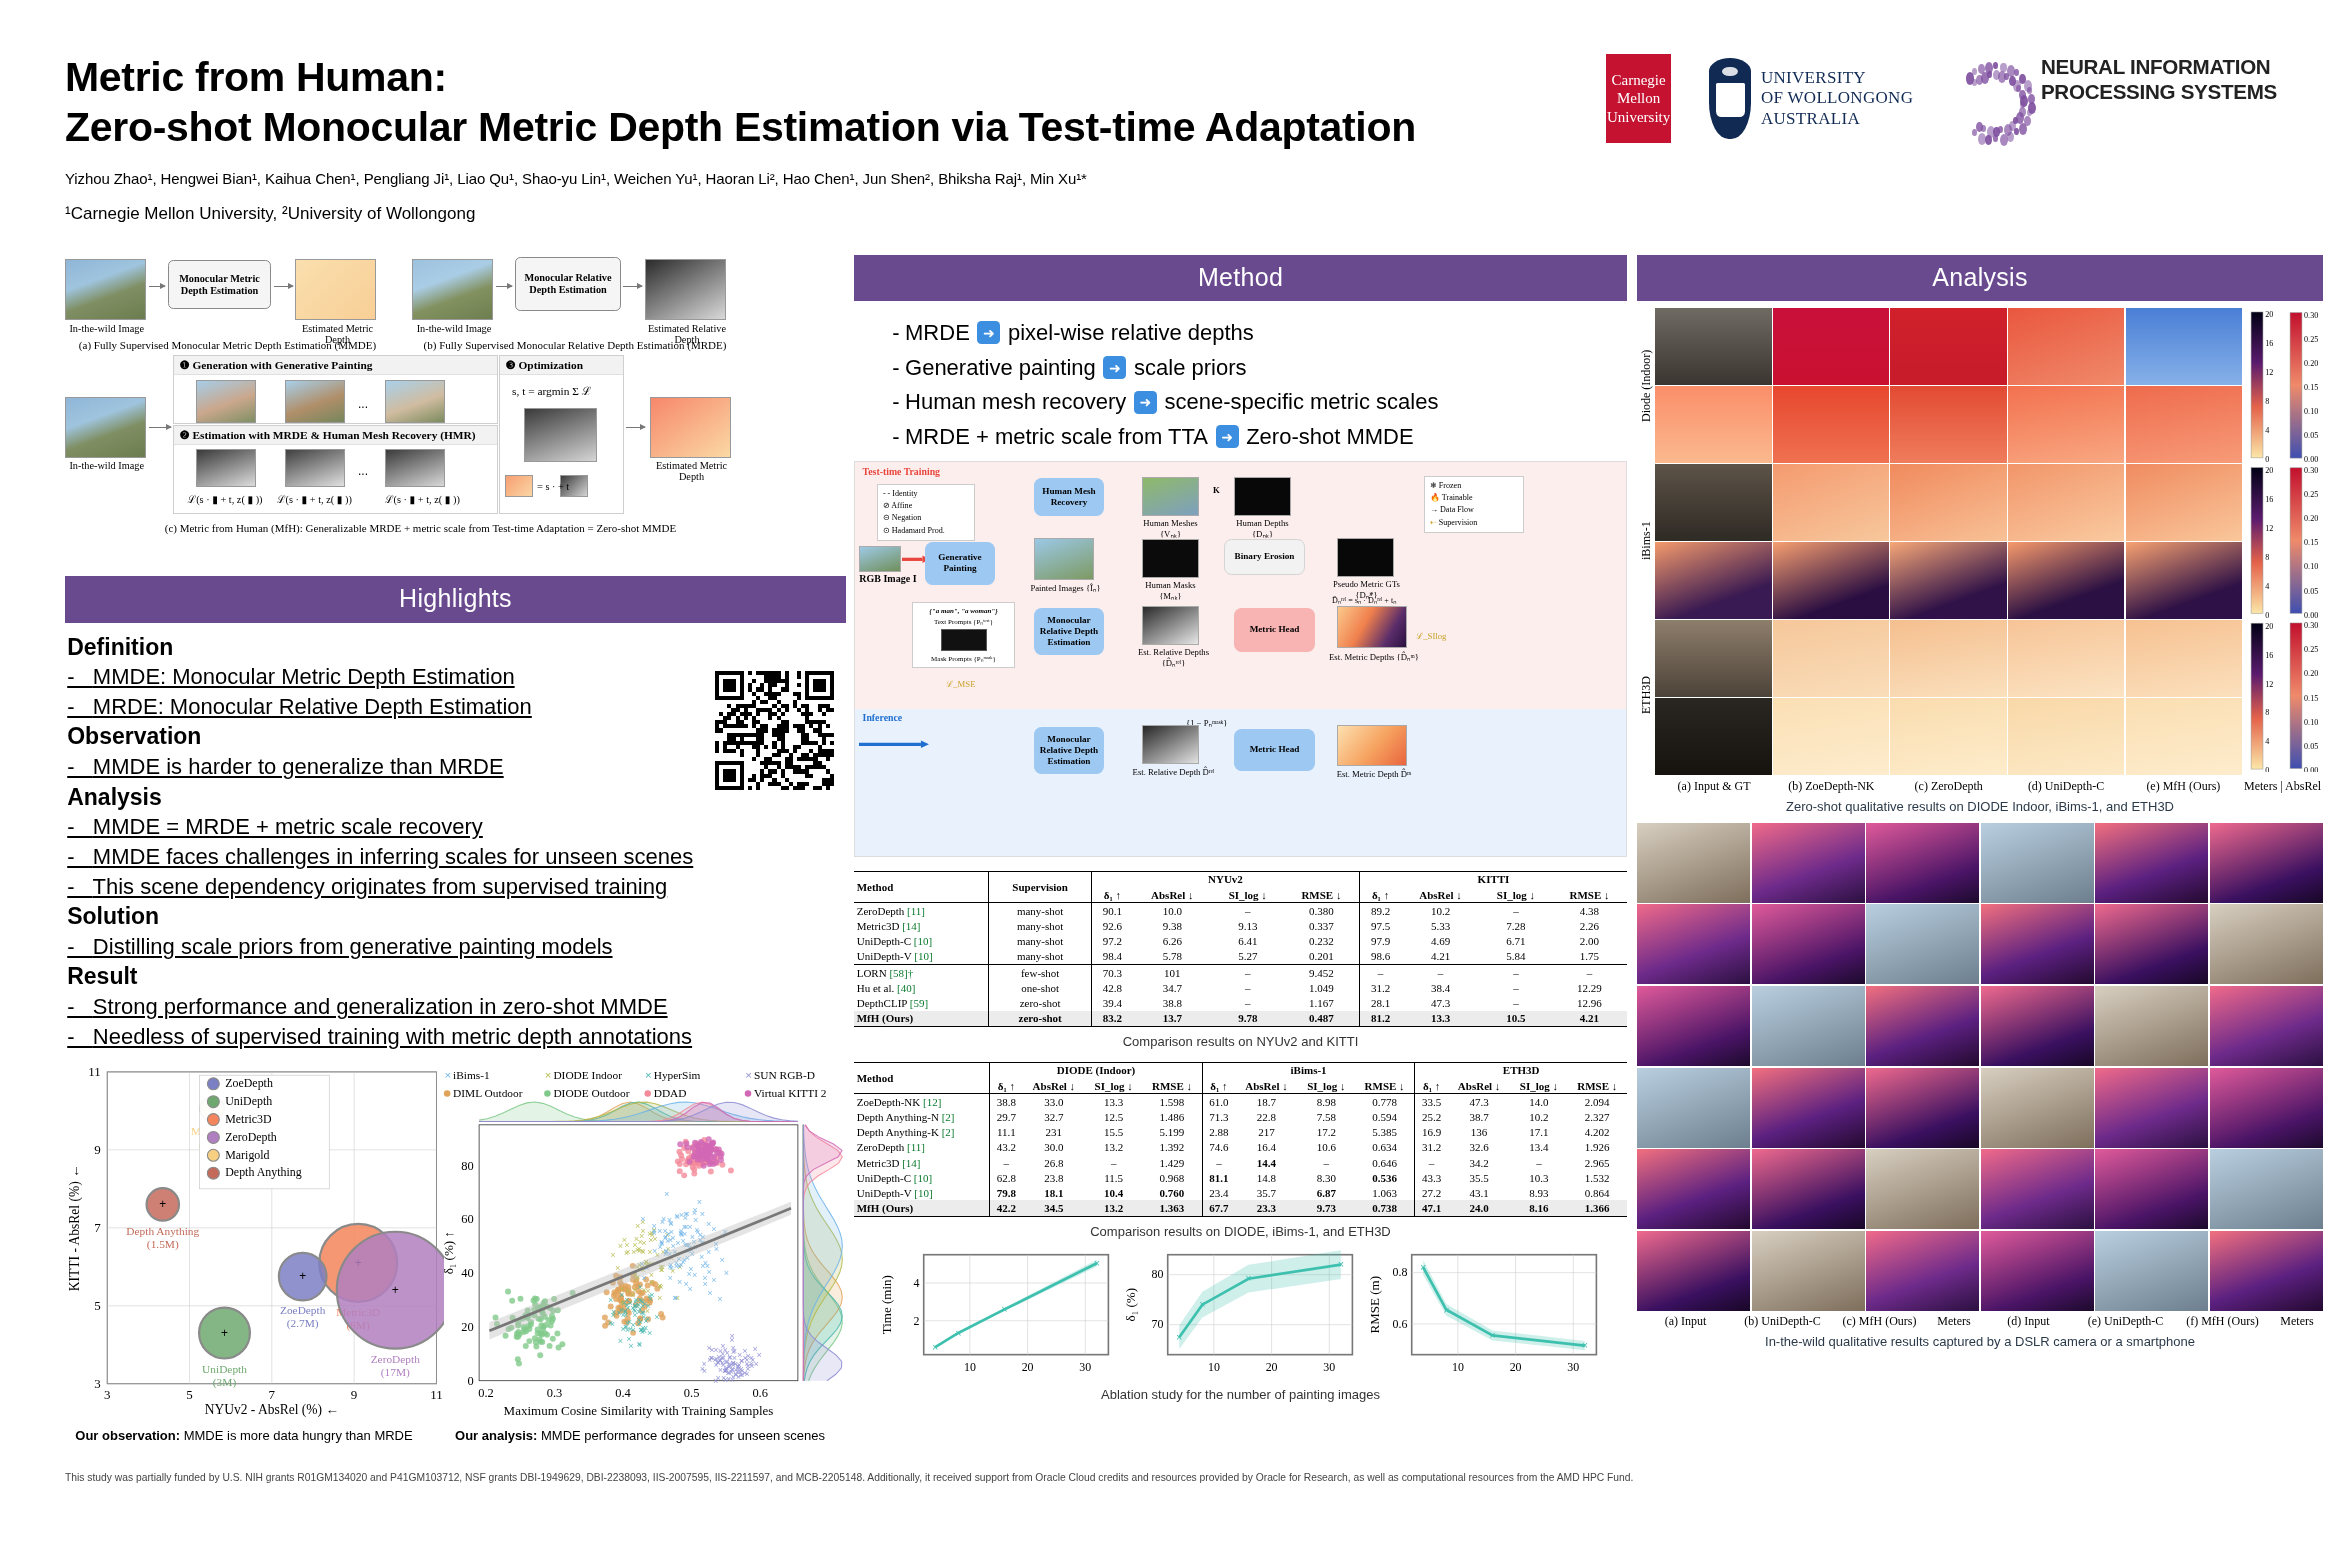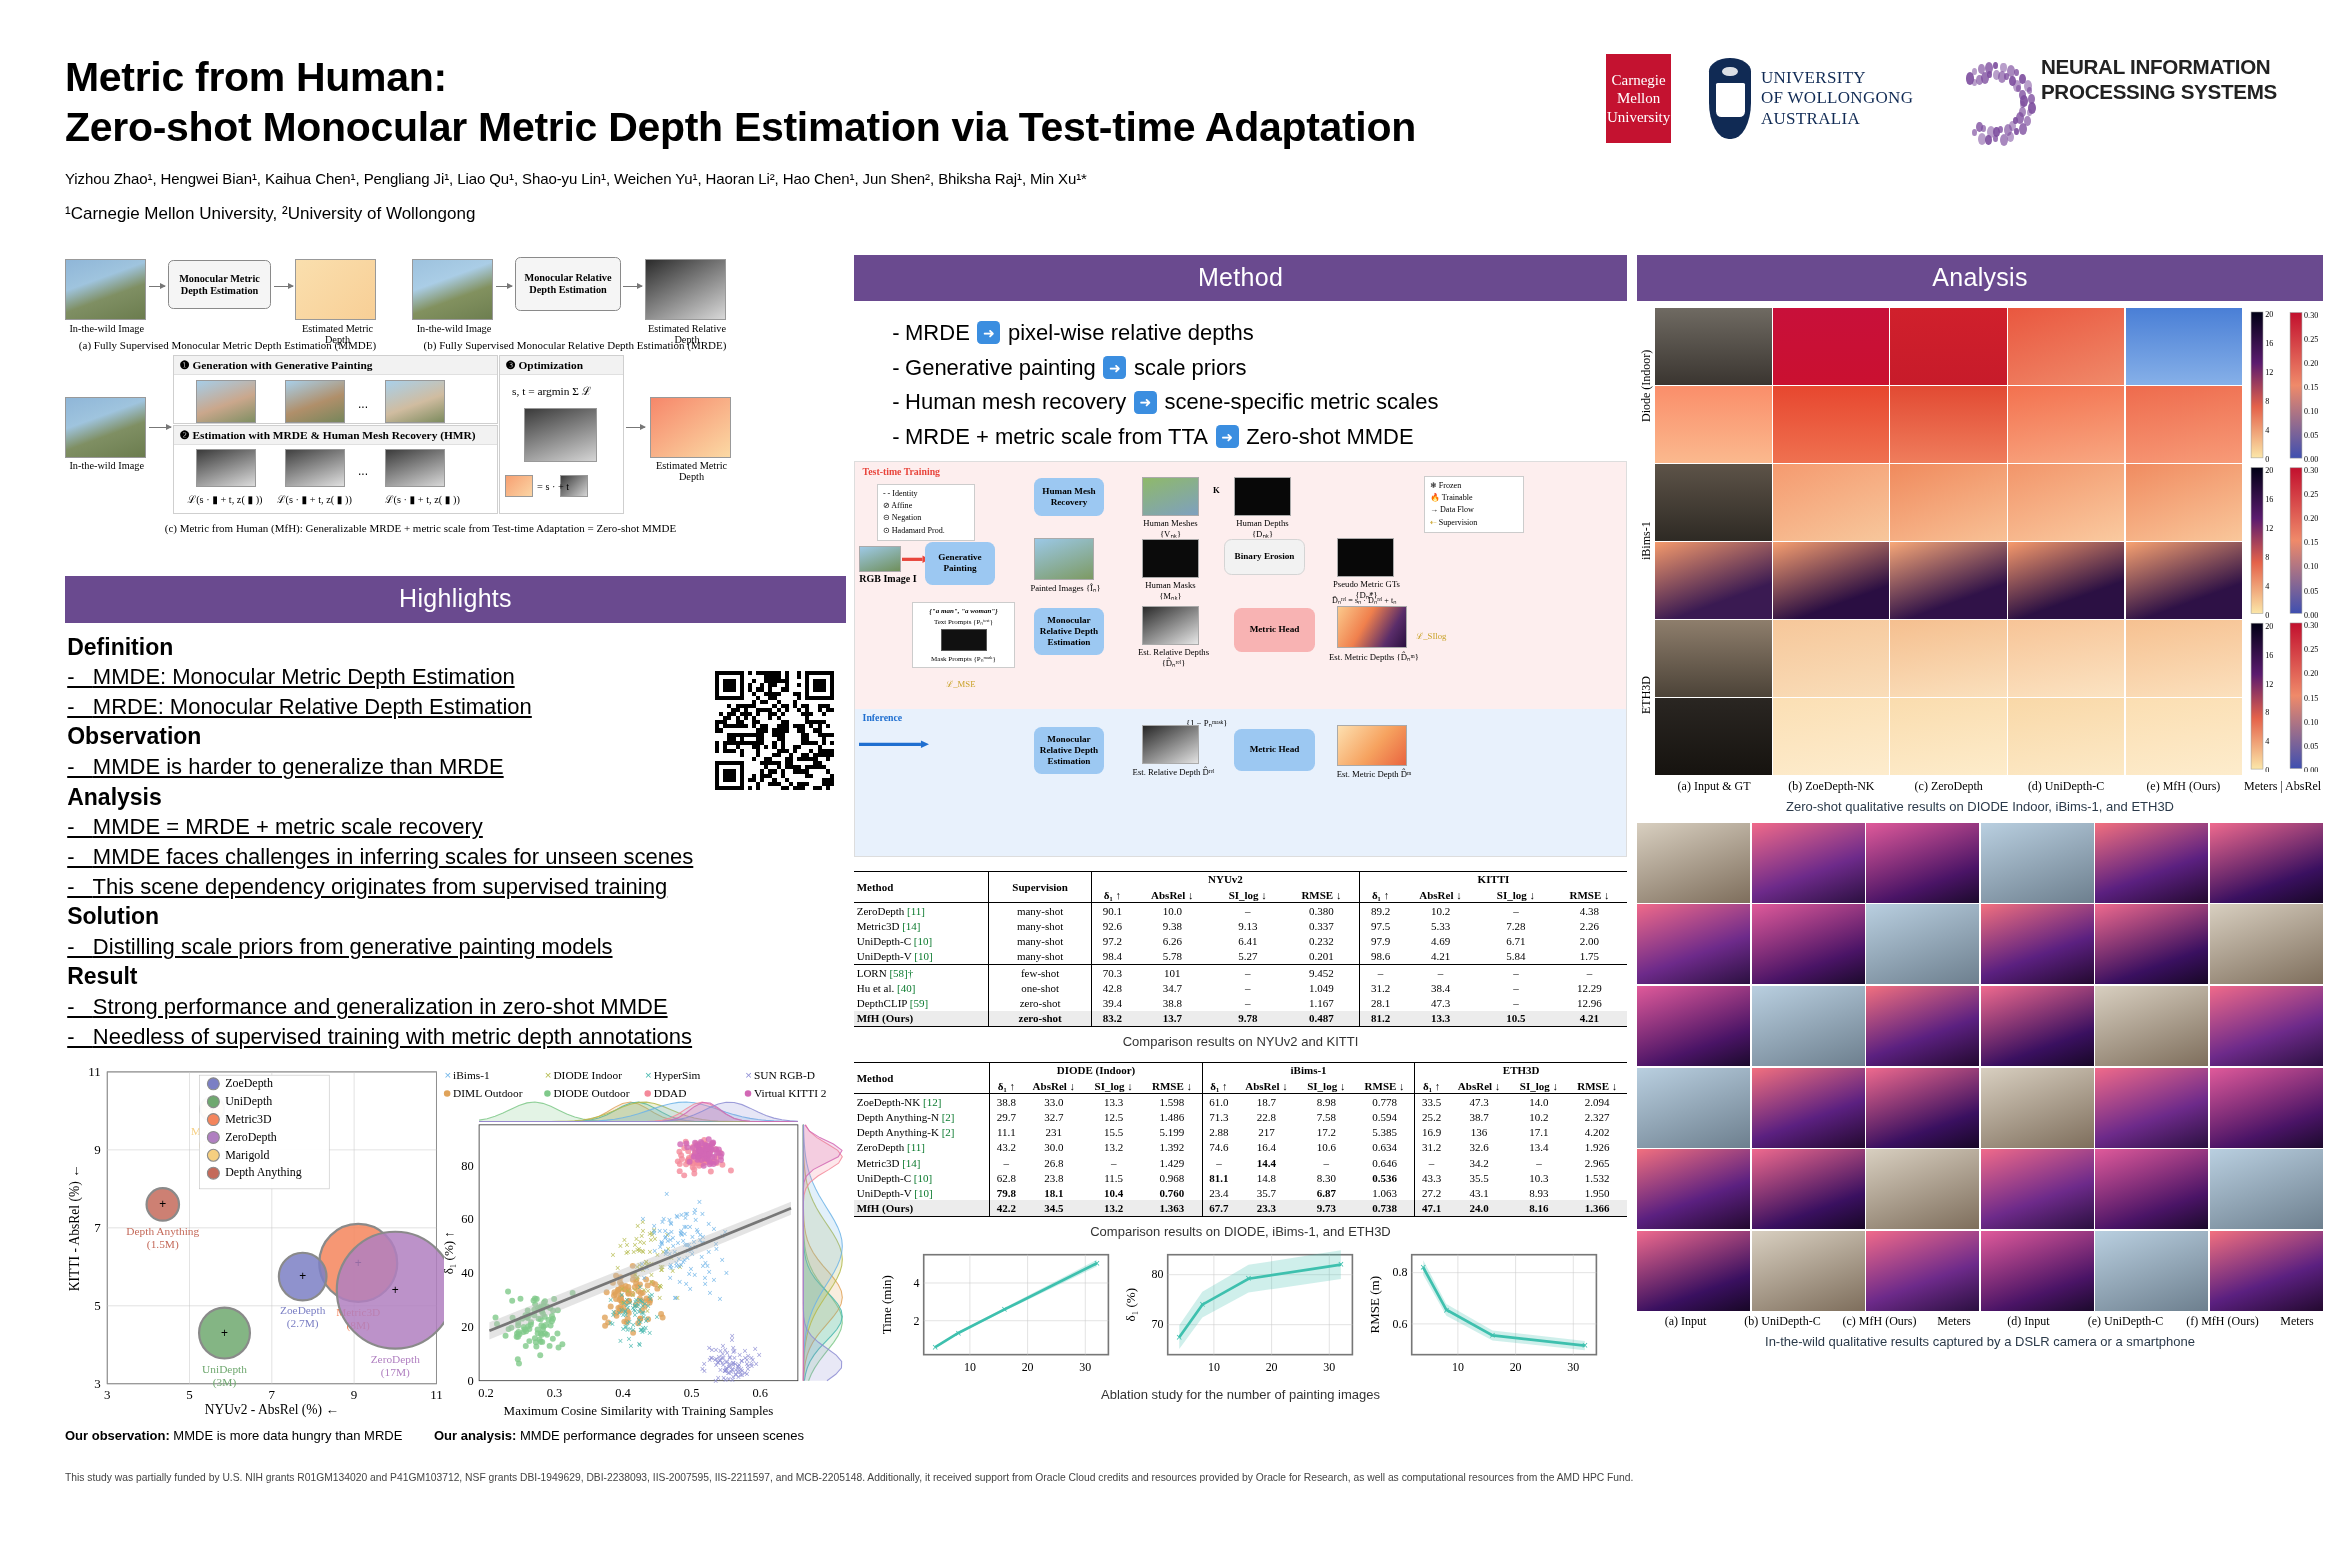--- a/index.html
+++ b/index.html
@@ -100,21 +100,21 @@
   svg.plot { display:block; }
   .acell { width:100%; height:100%; }
   .arow-label { writing-mode:vertical-rl; transform:rotate(180deg);
       font-family:"Liberation Serif", serif; font-size:12px; text-align:center; }
   .acol-cap { font-family:"Liberation Serif", serif; font-size:12px; text-align:center; }
   .fig-caption { text-align:center; font-size:13px; color:#2b3a4a; margin-top:5.4px;}
 
   .footer { position:absolute; left:65px; top:1472px; width:2212px;
       font-size:10.3px; color:#444; }
 
-  .obs-note { font-size:13px; }
+  .obs-note { font-size:13px; text-align:center; }
   .obs-note b { font-weight:bold; }
 </style>
 </head>
 <body>
 
 <div class="poster">
 
   <div class="header">
     <div class="title-line">Metric from Human:</div>
     <div class="title-line">Zero-shot Monocular Metric Depth Estimation via Test-time Adaptation</div>
@@ -1765,21 +1765,21 @@
                 <td class="" style="font-weight:bold">18.1</td>
                 <td class="" style="font-weight:bold">10.4</td>
                 <td class="" style="font-weight:bold">0.760</td>
                 <td class="vsep" style="">23.4</td>
                 <td class="" style="">35.7</td>
                 <td class="" style="font-weight:bold">6.87</td>
                 <td class="" style="">1.063</td>
                 <td class="vsep" style="">27.2</td>
                 <td class="" style="">43.1</td>
                 <td class="" style="">8.93</td>
-                <td class="" style="">1.950</td>
+                <td class="" style="">0.864</td>
               </tr>
               <tr class="ours-row">
                 <td class="left">MfH (Ours)</td>
                 <td class="vsep" style="">42.2</td>
                 <td class="" style="">34.5</td>
                 <td class="" style="">13.2</td>
                 <td class="" style="">1.363</td>
                 <td class="vsep" style="">67.7</td>
                 <td class="" style="">23.3</td>
                 <td class="" style="">9.73</td>

